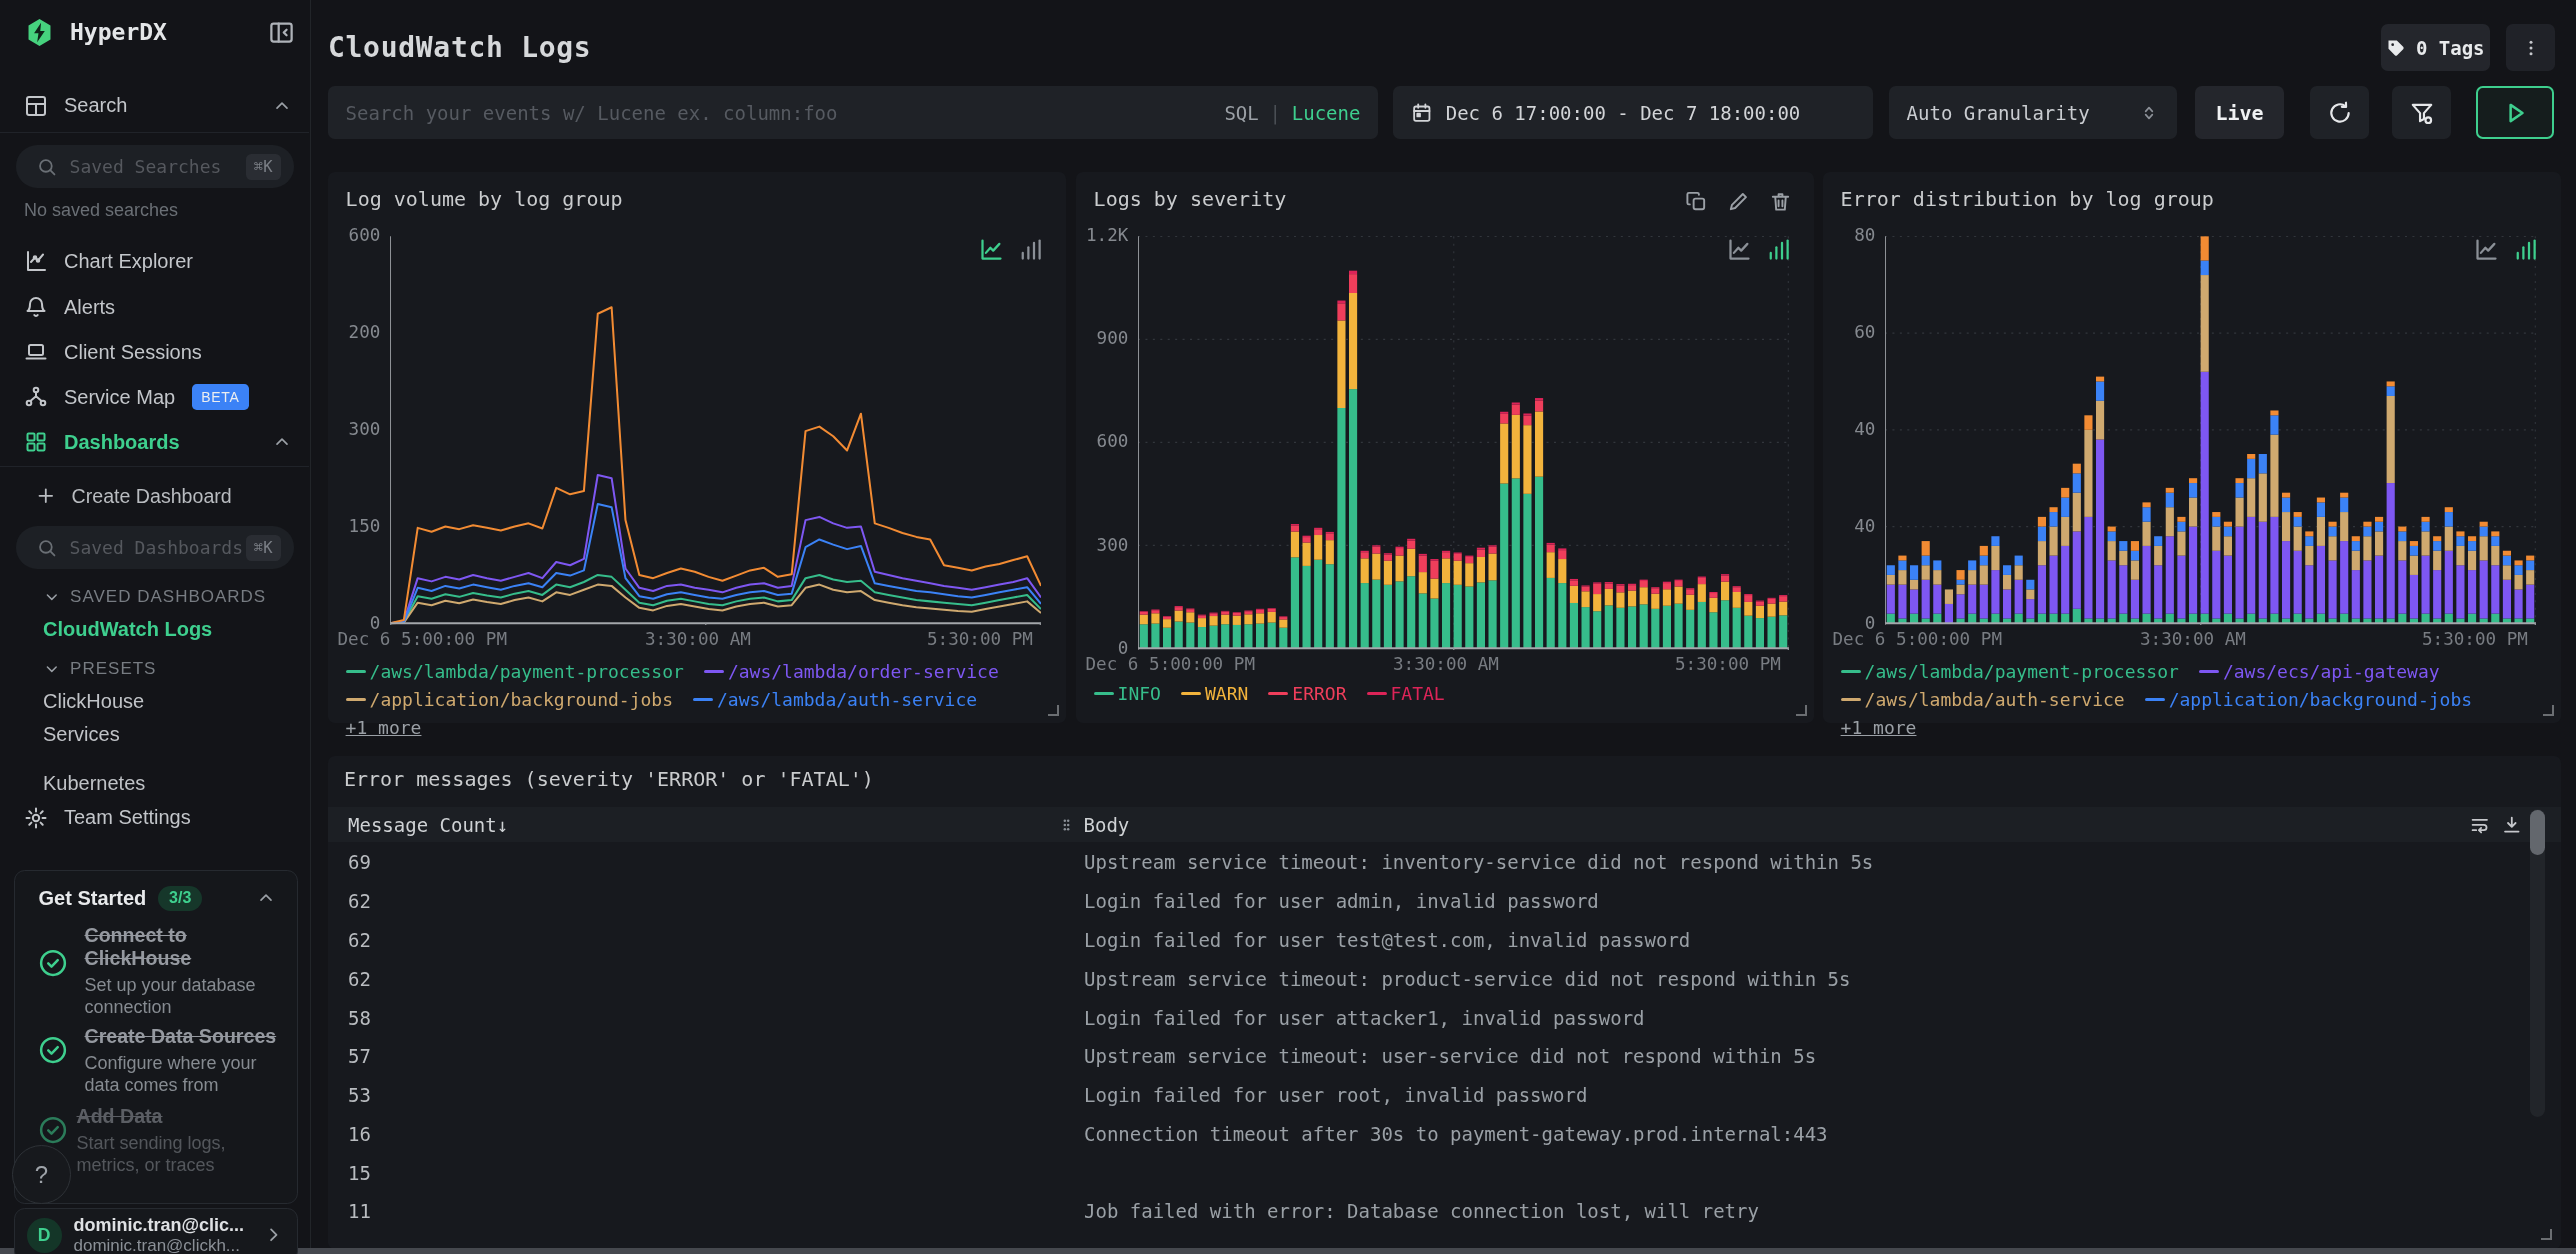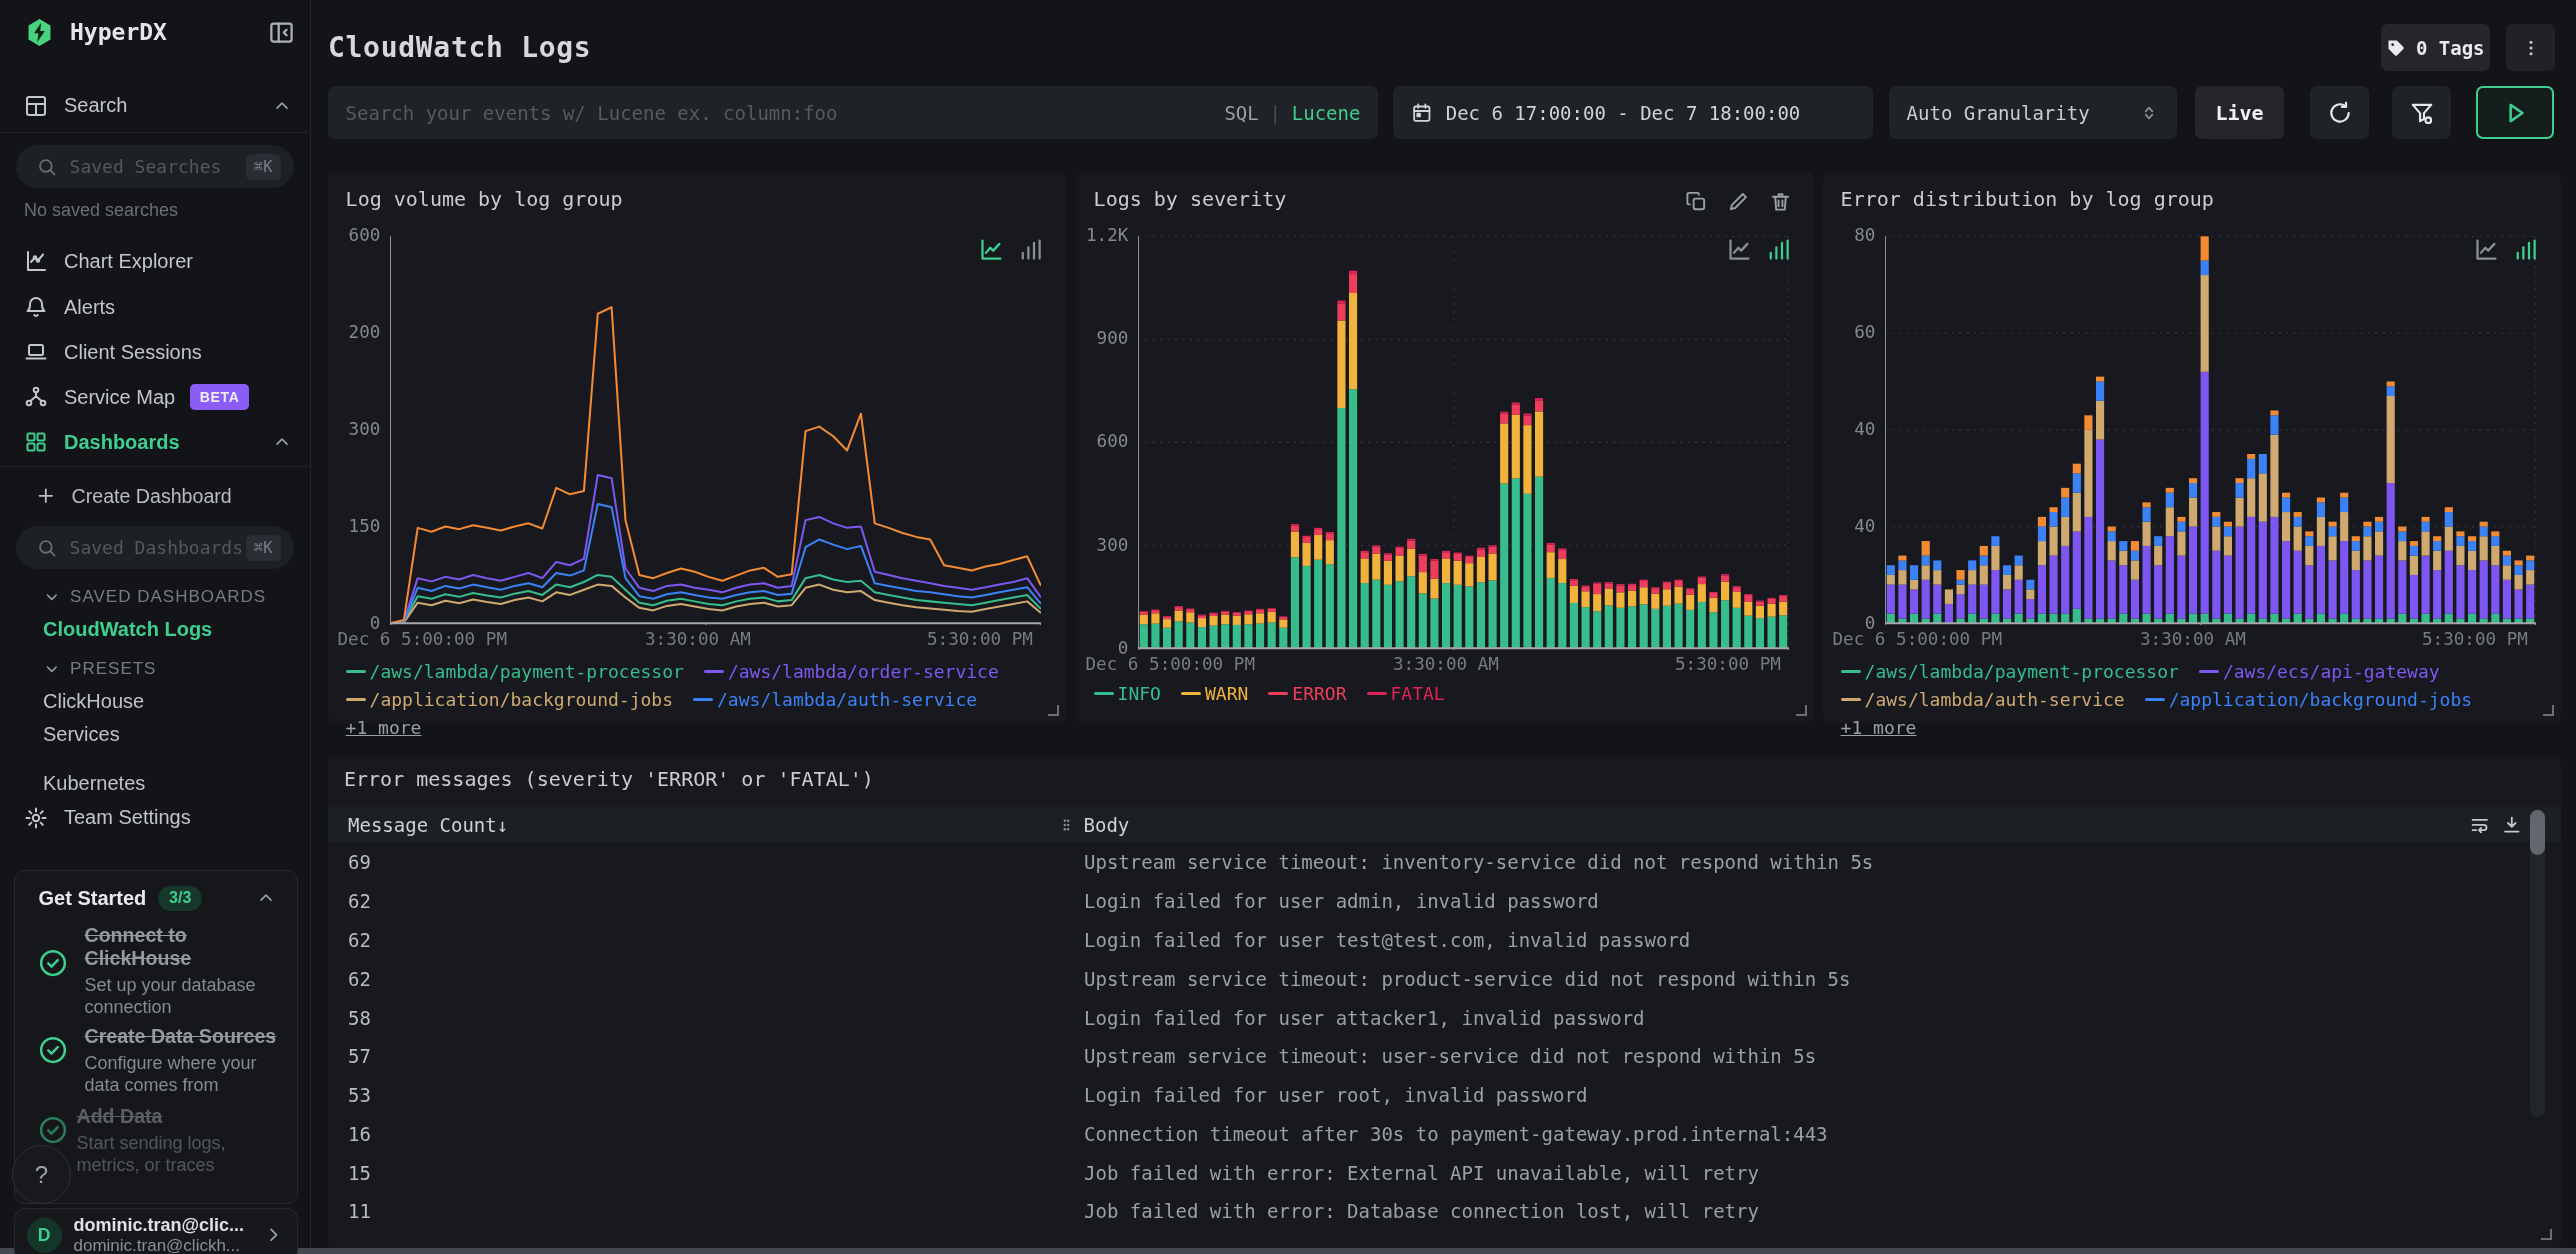--- a/index.html
+++ b/index.html
@@ -17,21 +17,21 @@
   #sidebar{position:absolute;left:0;top:0;width:311px;height:1254px;background:var(--bg);border-right:1.4px solid #222529}
   .srow{position:absolute;left:0;width:311px;display:flex;align-items:center}
   .nav-label{font-size:20px;color:#c3c6ca}
   .divider{position:absolute;left:0;width:309px;height:1.4px;background:#202329}
   .pill{position:absolute;left:16px;width:278px;height:43px;background:#1d2025;border-radius:21.6px;display:flex;align-items:center;padding:0 13.5px 0 20px}
   .pill .ph{font-size:18px;color:#55585e;margin-left:12px;flex:1}
   .kbd{background:#2a2d33;border-radius:5.4px;color:#7b7f86;font-size:15.5px;padding:4px 8px}
   .section-label{font-size:17px;letter-spacing:1px;color:#777c82;display:flex;align-items:center;gap:9.5px}
   .side-item{font-size:20px;color:#c0c3c7}
   .green{color:var(--accent)}
-  .beta{background:#8b5cf6;color:#eceef0;font-size:14px;font-weight:bold;letter-spacing:0.7px;border-radius:4.7px;padding:4.7px 9.5px}
+  .beta{background:#3b82f6;color:#eceef0;font-size:14px;font-weight:normal;letter-spacing:0.7px;border-radius:4.7px;padding:4.7px 9.5px}
   #gs-card{position:absolute;left:13.5px;top:870px;width:284px;height:334px;background:#15171b;border:1.4px solid var(--border);border-radius:10.8px;overflow:hidden}
   .gs-item{position:absolute;left:0;width:284px}
   .gs-item:nth-of-type(3){opacity:.55}
   .gs-title{font-size:19.6px;font-weight:bold;color:#9599a0;text-decoration:line-through;line-height:23px}
   .gs-desc{font-size:18px;color:#868b91;line-height:22px;margin-top:4px}
   .chk{width:31px;height:31px}
   #help-btn{position:absolute;left:12px;top:1145px;width:59px;height:59px;border-radius:50%;background:#17191d;border:1.4px solid #2e3237;color:#9ea3a9;font-size:24px;display:flex;align-items:center;justify-content:center;z-index:5}
   #user-card{position:absolute;left:13.5px;top:1208px;width:284px;height:54px;background:#16181c;border:1.4px solid var(--border);border-radius:10.8px;display:flex;align-items:center;padding:0 12px;z-index:4}
   #avatar{width:35px;height:35px;border-radius:50%;background:#143628;color:var(--accent);font-weight:bold;font-size:17.6px;display:flex;align-items:center;justify-content:center}
   
@@ -1153,21 +1153,20 @@
           <div class="trow" style="top: 319px;">
             <span class="tcount">53</span>
                <span class="tbody-cell">Login failed for user root, invalid password</span>
           </div>
           <div class="trow" style="top: 358px;">
             <span class="tcount">16</span>
                <span class="tbody-cell">Connection timeout after 30s to payment-gateway.prod.internal:443</span>
           </div>
           <div class="trow" style="top: 397px;">
             <span class="tcount">15</span>
-               <span class="tbody-cell">Job failed with error: External API unavailable, will retry</span>
           </div>
           <div class="trow" style="top: 435px;">
             <span class="tcount">11</span>
                <span class="tbody-cell">Job failed with error: Database connection lost, will retry</span>
           </div>
         </div>
       <div id="vscroll">
           <div id="vthumb"></div>
         </div>
       <div class="corner" style="right:9.5px;bottom:9.5px"></div>

